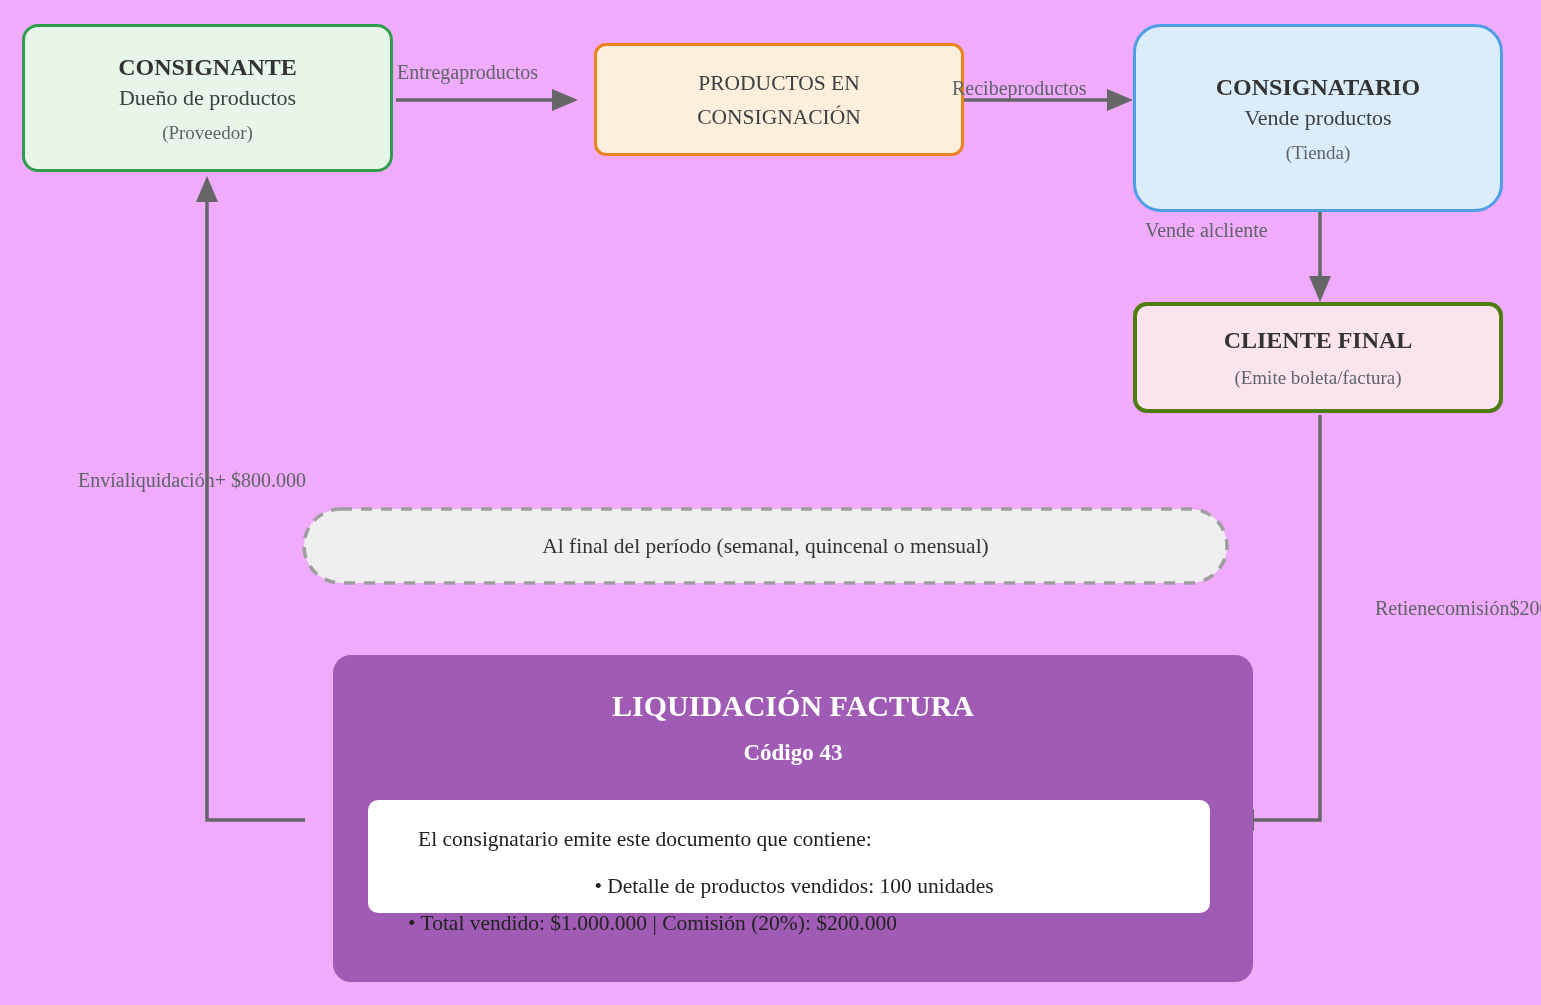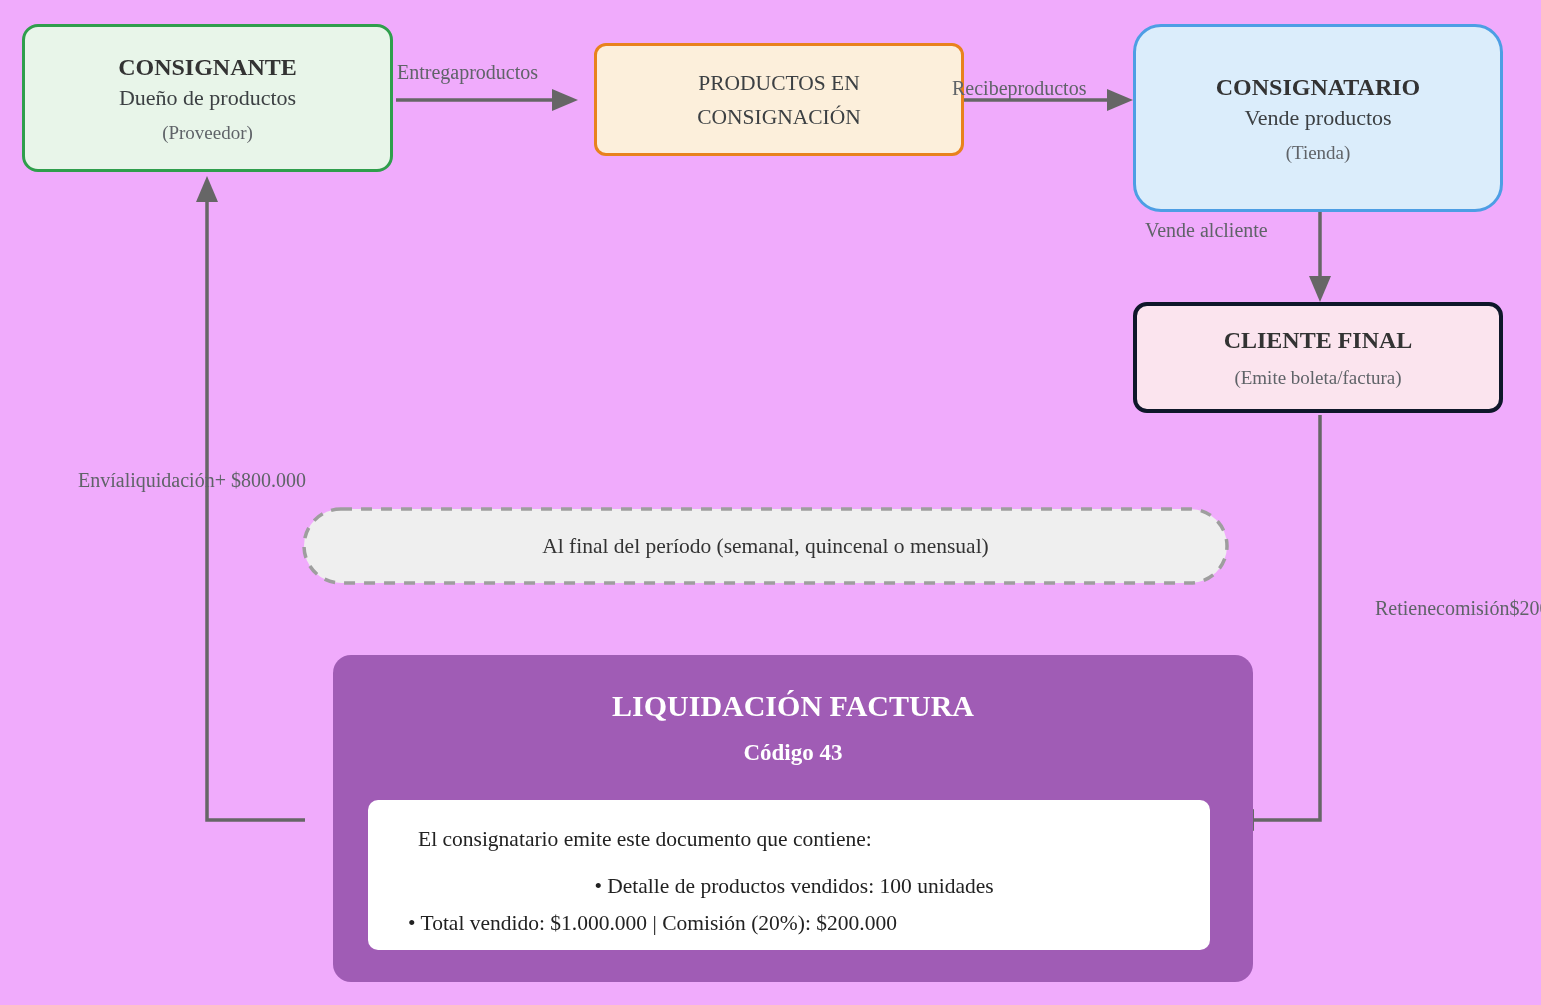--- a/index.html
+++ b/index.html
@@ -41,21 +41,21 @@
     font-size: 21.5px; color: #3c4043; line-height: 34px;
     padding: 0 38px;
     margin-left: 16px;
   }
   .node.consignatario {
     left: 1133px; top: 24px; width: 370px; height: 188px;
     background: #dbedfb; border: 3px solid #4d9ee4; border-radius: 28px;
   }
   .node.cliente {
     left: 1133px; top: 302px; width: 370px; height: 111px;
-    background: #fbe4ee; border: 4px solid #0f172a; border-radius: 14px;
+    background: #fbe4ee; border: 4px solid #4d7c0f; border-radius: 14px;
   }
   .node.cliente .node-note { margin-top: 12px; }
 
   .periodo-label {
     position: absolute;
     left: 303px; top: 508px; width: 925px; height: 76px;
     display: flex; align-items: center; justify-content: center;
     font-size: 21.5px; color: #333333;
     z-index: 2;
   }
@@ -72,21 +72,21 @@
   .liq-title {
     margin-top: 33px;
     font-size: 30px; font-weight: bold; color: #ffffff; line-height: 36px;
   }
   .liq-subtitle {
     margin-top: 15px;
     font-size: 23px; font-weight: bold; color: #ffffff; line-height: 28px;
   }
   .liq-panel {
     position: absolute;
-    left: 35px; right: 43px; top: 145px; height: 150px;
+    left: 35px; right: 43px; top: 145px; height: 113px;
     background: #ffffff; border-radius: 10px;
     text-align: left;
     box-sizing: border-box;
     padding: 26px 30px 0 50px;
   }
   .liq-intro  { font-size: 21.5px; color: #222222; line-height: 26px; }
   .liq-bullet { font-size: 21.5px; color: #222222; line-height: 26px; }
   .liq-bullet.first  { margin-top: 21px; margin-left: -10px; text-align: center; }
   .liq-bullet.second { margin-top: 11px; margin-left: -10px; }
 

